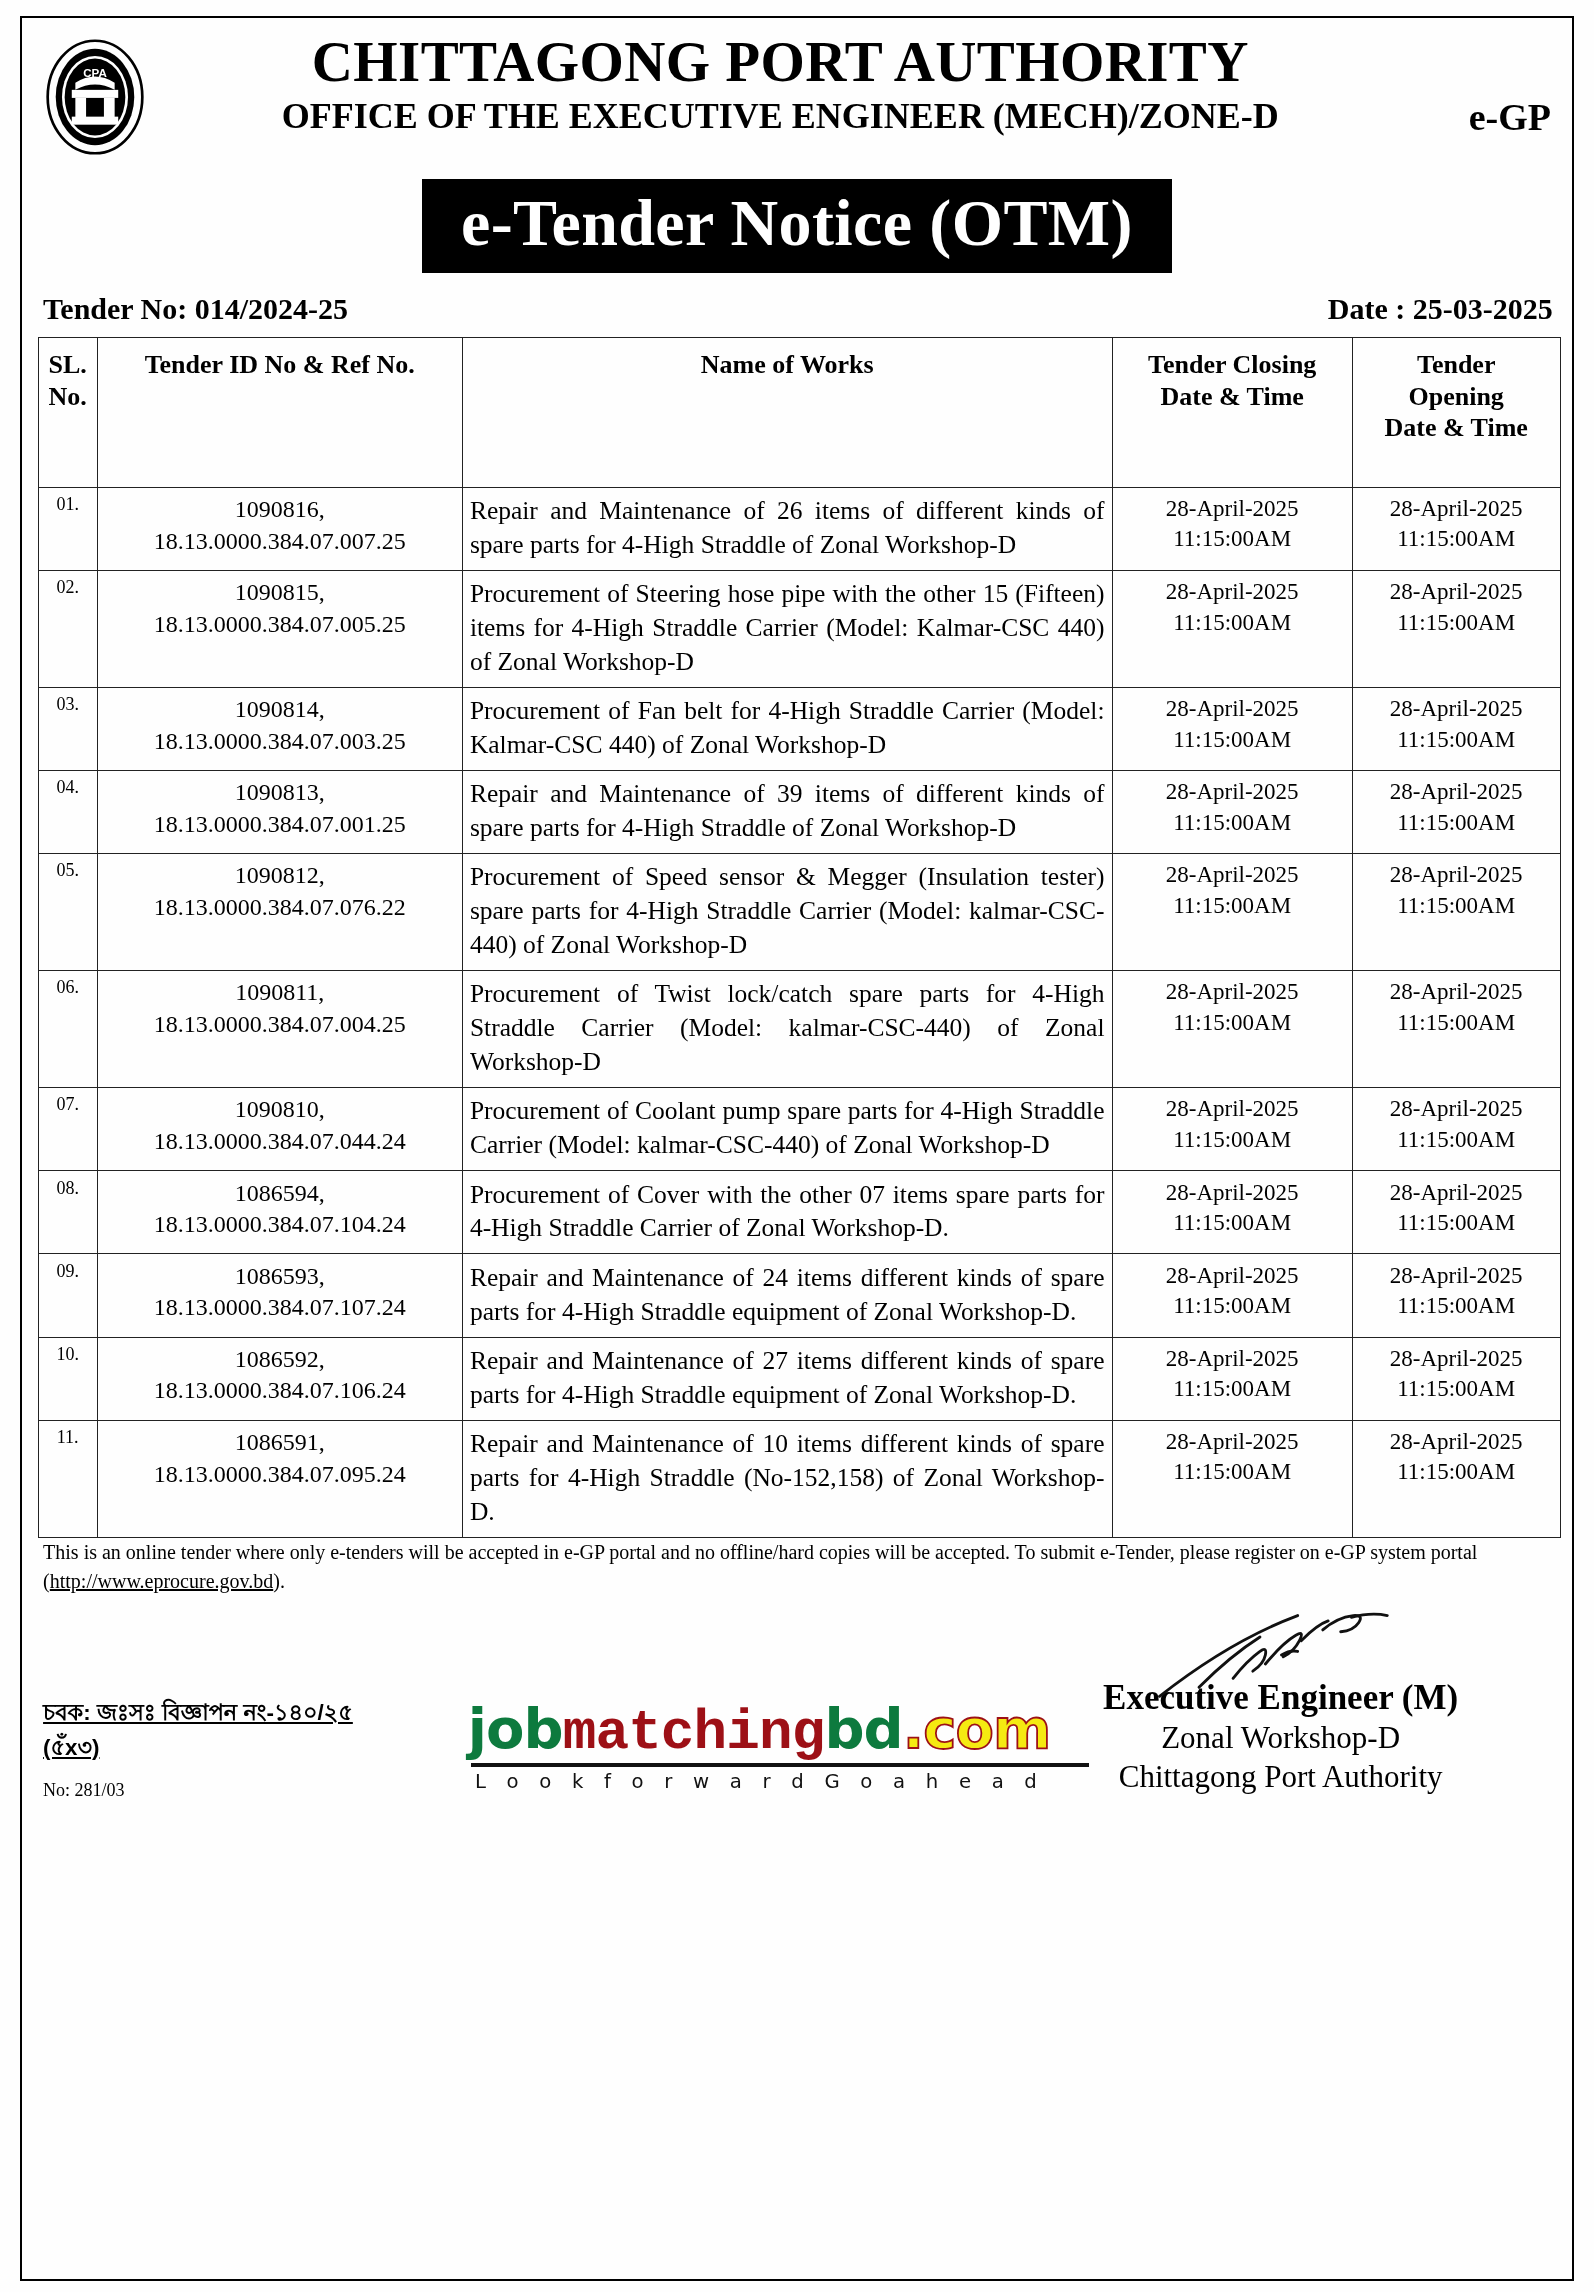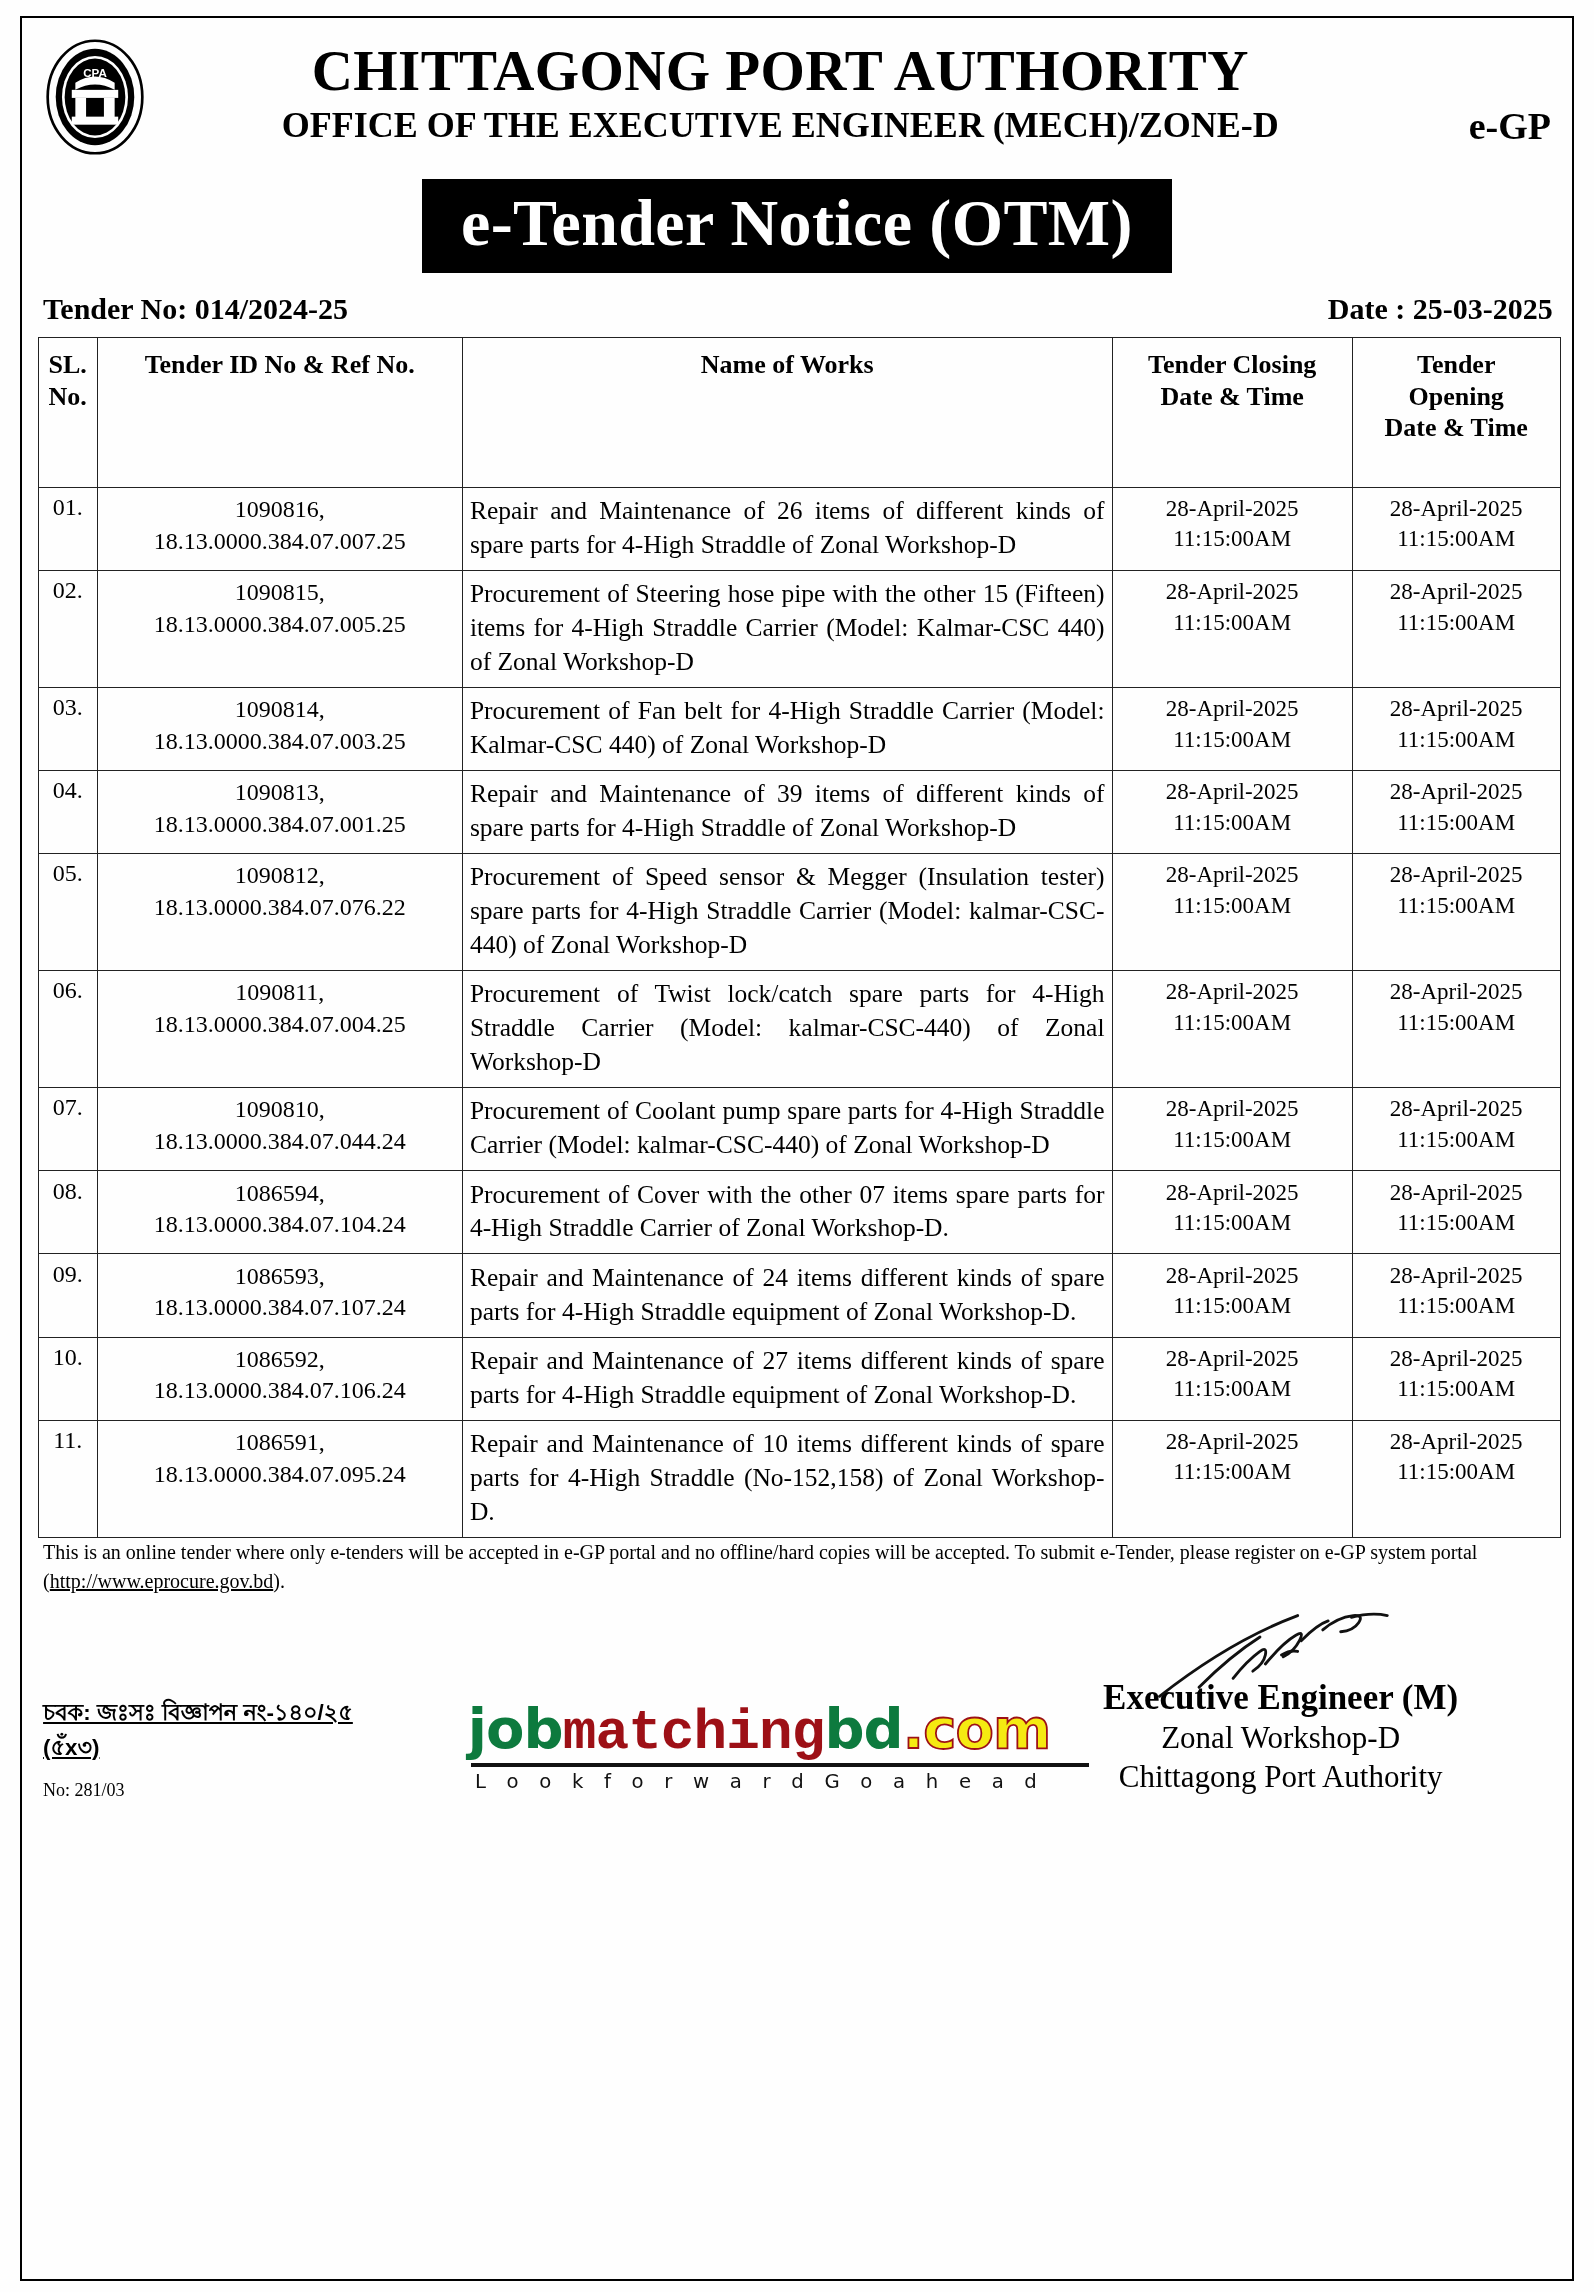--- a/index.html
+++ b/index.html
@@ -29,21 +29,21 @@
     box-sizing: border-box;
     border: 2.7px solid #000;
     padding: 9px 16px 7.2px 16px;
     display: flex;
     flex-direction: column;
   }
 
   
   .header {
     display: flex;
-    align-items: center;
+    align-items: flex-start;
     padding: 5.4px 0 0 0;
     gap: 35px;
   }
   .logo-wrap {
     width: 115px;
     flex: 0 0 115px;
     display: flex;
     justify-content: center;
     padding-top: 5.4px;
   }
@@ -131,21 +131,21 @@
     height: 130px;
   }
   col.c-sl    { width: 59px; }
   col.c-id    { width: 365px; }
   col.c-works { width: 650px; }
   col.c-close { width: 240px; }
   col.c-open  { width: 208px; }
 
   td.sl {
     text-align: center;
-    font-size: 24px;
+    font-size: 18px;
     white-space: nowrap;
     padding-top: 9px;
   }
   td.idno {
     text-align: center;
     font-size: 24px;
     line-height: 1.32;
     padding-top: 9px;
   }
   td.idno .id-main { display: block; }

